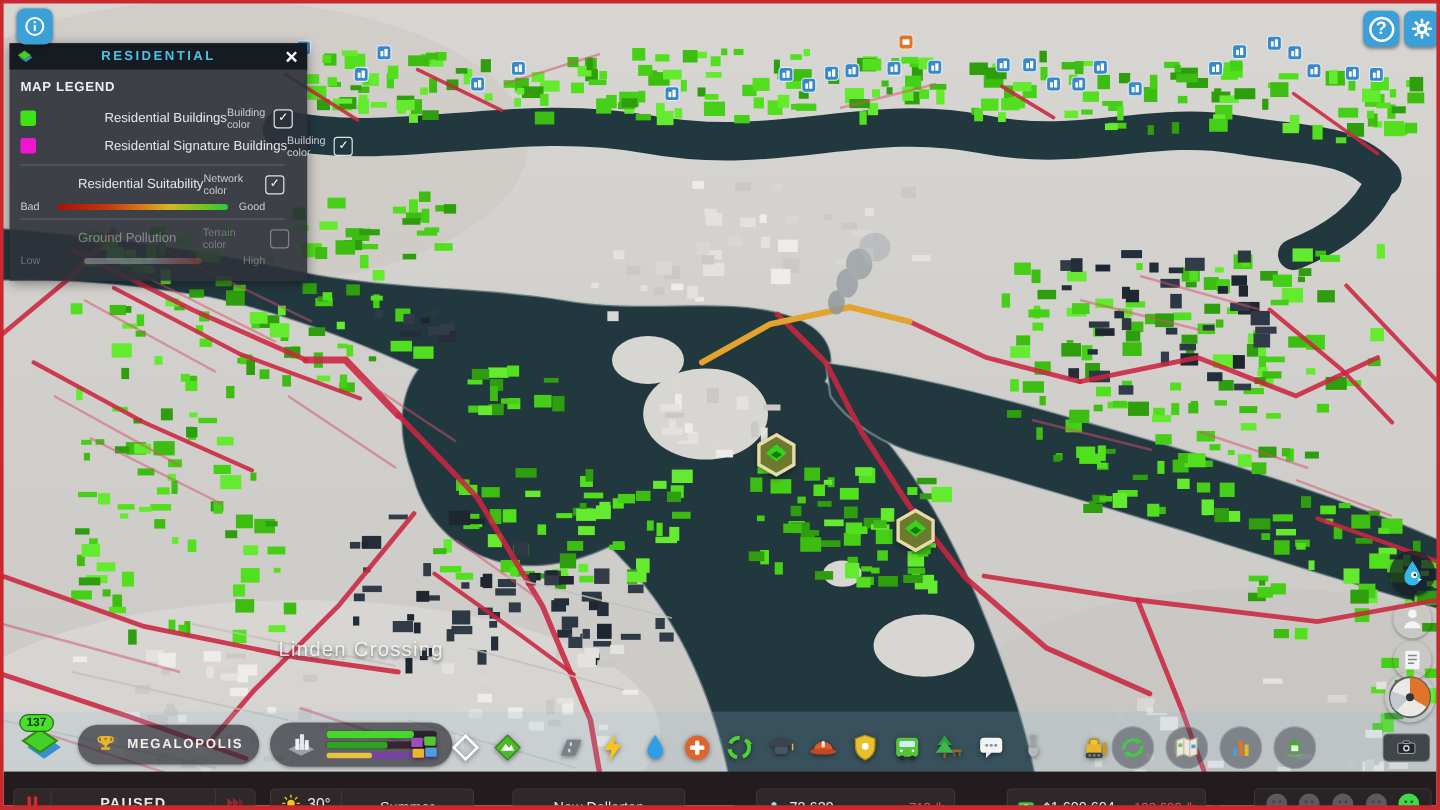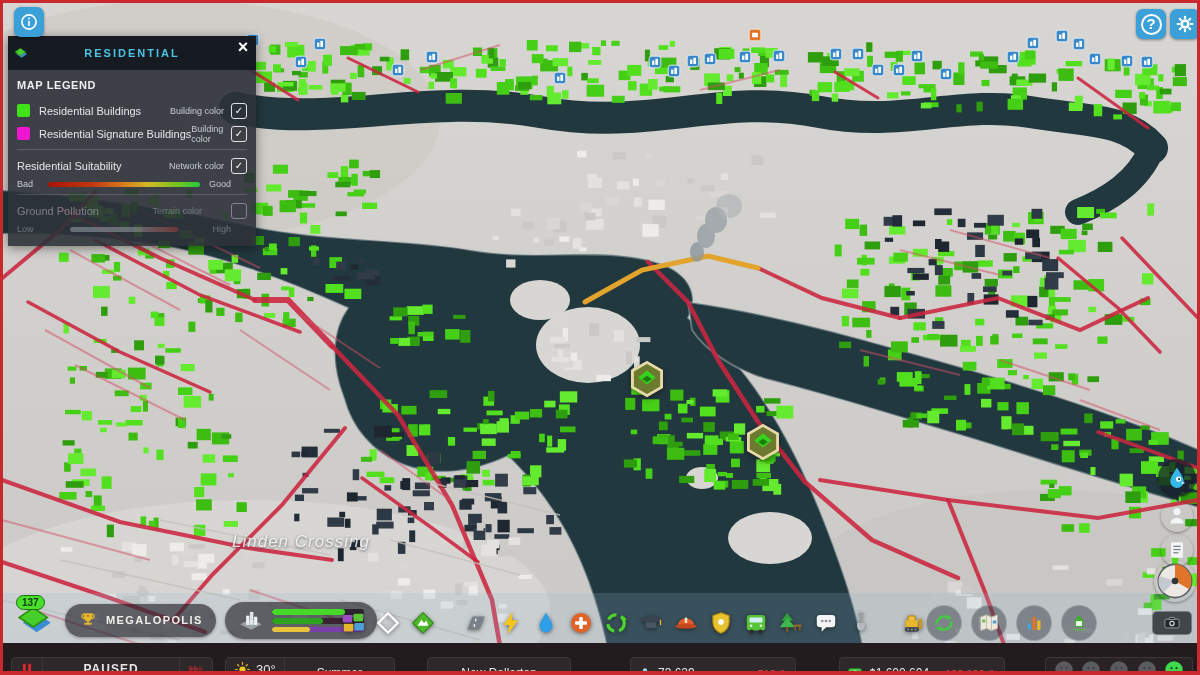--- a/index.html
+++ b/index.html
@@ -5,32 +5,32 @@
   html,body{margin:0;padding:0;background:#000;}
   #stage{position:relative;width:1200px;height:675px;overflow:hidden;
          font-family:"Liberation Sans","DejaVu Sans",sans-serif;background:#d3d1cd;}
   #frame{position:absolute;inset:0;border:3px solid #c9282e;border-bottom-width:4px;pointer-events:none;z-index:60;}
   #mapsvg{position:absolute;inset:0;z-index:1;}
   .toolband{position:absolute;left:0;right:0;bottom:30px;height:52px;background:rgba(150,185,210,.20);z-index:5;}
 
   
   .legend{position:absolute;left:8px;top:36px;width:248px;z-index:20;
           background:rgba(44,50,57,.90);box-shadow:0 2px 10px rgba(0,0,0,.45);color:#e3e6e9;}
-  .legend-head{height:34px;background:rgba(18,24,30,.92);display:flex;align-items:center;position:relative;}
+  .legend-head{height:22px;background:rgba(18,24,30,.92);display:flex;align-items:center;position:relative;}
   .legend-head .hicon{width:16px;height:16px;margin-left:5px;}
   .legend-title{position:absolute;left:0;right:0;text-align:center;font-size:11px;font-weight:bold;
                 letter-spacing:2px;color:#4cc2e6;}
   .legend-close{position:absolute;right:2px;top:0;width:22px;height:22px;border:0;background:transparent;
                 color:#fff;cursor:pointer;padding:0;}
   .legend-close::after{content:"×";font-size:18px;line-height:22px;font-weight:bold;}
-  .legend-body{padding:5px 9px 8px 9px;}
+  .legend-body{padding:5px 19px 8px 9px;}
   .legend-sect{font-size:11px;font-weight:bold;letter-spacing:.6px;margin:4px 0 8px 0;color:#eceef0;}
   .lrow{display:flex;align-items:center;height:23px;}
   .lrow .sw{width:13px;height:13px;border-radius:2px;margin-right:9px;flex:0 0 auto;}
-  .lrow .lbl{font-size:11px;flex:1;white-space:nowrap;}
+  .lrow .lbl{font-size:11px;flex:1;white-space:nowrap;margin-left:48px;}
   .lrow .chan{font-size:9px;color:#c6cbd0;margin-right:7px;}
   .cb{width:14px;height:14px;border:1.5px solid #dfe3e6;border-radius:3px;flex:0 0 auto;
       display:flex;align-items:center;justify-content:center;color:#fff;}
   .cb.checked::after{content:"✓";font-size:10px;line-height:1;}
   .ldiv{height:1px;background:rgba(255,255,255,.16);margin:4px 0;}
   .gradrow{display:flex;align-items:center;height:12px;margin:1px 16px 3px 0;}
   .gradrow .end{font-size:9px;color:#c6cbd0;width:26px;}
   .gradrow .end.r{text-align:right;}
   .gbar{flex:1;height:5px;border-radius:3px;margin:0 5px;}
   .gbar.suit{background:linear-gradient(90deg,#a81205 0%,#c23a10 30%,#d97c1c 50%,#d2b824 66%,#7cc41f 84%,#27c93f 100%);}
@@ -91,21 +91,21 @@
   #g-weather .season{flex:1;text-align:center;}
   #g-city{left:424px;width:142px;}
   #g-pop{left:627px;width:150px;padding:0 7px;gap:6px;}
   #g-money{left:836px;width:150px;padding:0 7px;gap:6px;}
   .rate{margin-left:auto;color:#e0514d;font-size:11px;}
   #g-happy{left:1042px;width:146px;justify-content:space-evenly;background:#292326;}
   #g-happy svg{width:20px;height:20px;}
 
   
   #district-label{position:absolute;left:232px;top:532px;z-index:4;color:rgba(255,255,255,.82);
-        font-size:17px;font-style:italic;letter-spacing:1px;text-shadow:0 1px 3px rgba(60,60,70,.8);}
+        font-size:17px;letter-spacing:1px;text-shadow:0 1px 3px rgba(60,60,70,.8);}
   .hexbadge{position:absolute;z-index:4;width:38px;height:38px;filter:drop-shadow(0 2px 3px rgba(0,0,0,.4));}
   #hex1{left:628px;top:360px;}
   #hex2{left:744px;top:423px;}
 </style>
 </head>
 <body>
 
 <div id="stage">
 
   <svg width="0" height="0" style="position:absolute">

